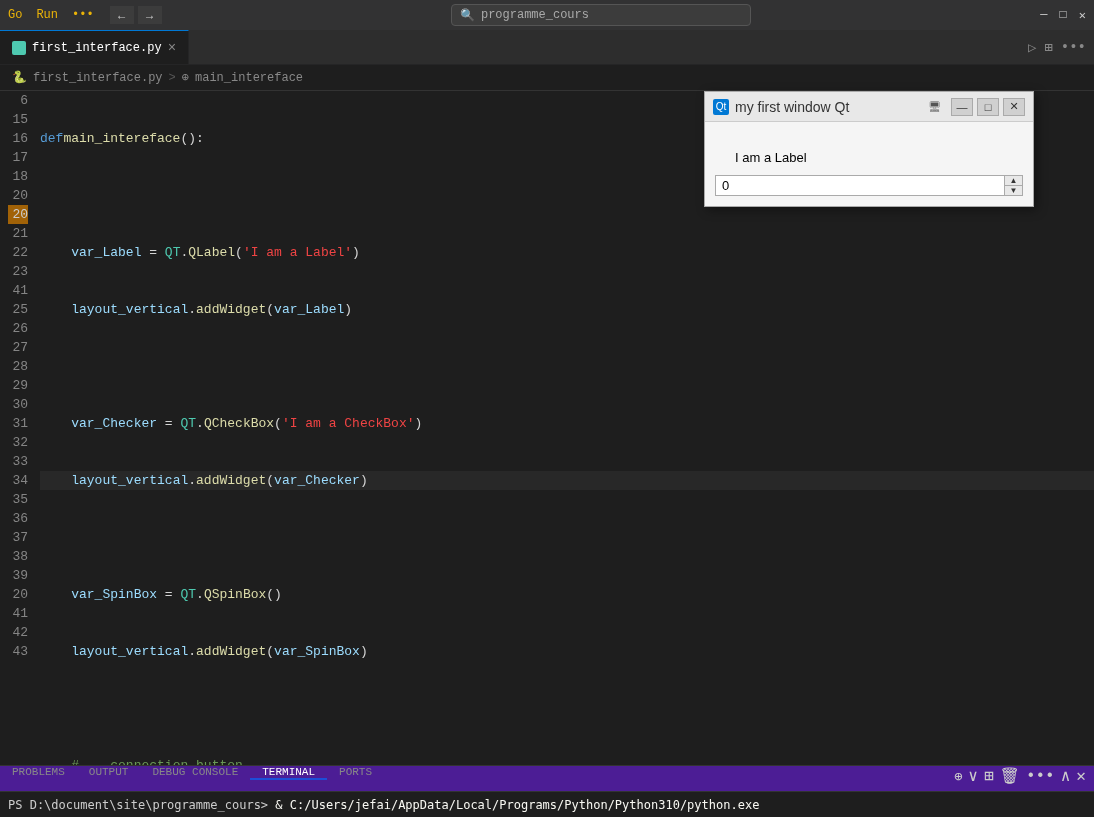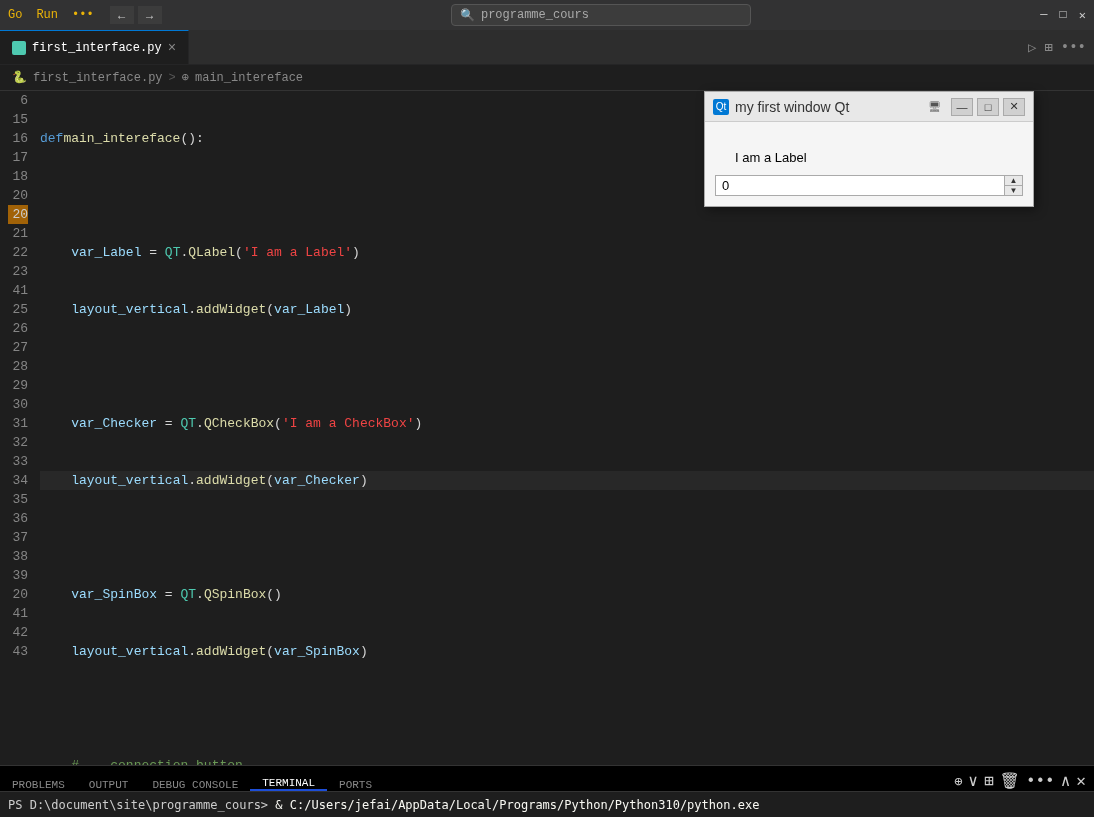--- a/index.html
+++ b/index.html
@@ -284,23 +284,23 @@
     }
 
     
     .bottom-panel {
       background: #1e1e1e;
       border-top: 1px solid #333;
       height: 120px;
     }
     .panel-tabs {
       display: flex;
-      background: #000000;
+      background: #4c1d95;
       height: 26px;
-      align-items: flex-end;
+      align-items: flex-start;
       border-bottom: 1px solid #333;
     }
     .panel-tab {
       padding: 0 12px;
       font-size: 11px;
       display: flex;
       align-items: center;
       cursor: pointer;
       color: #888;
       text-transform: uppercase;

